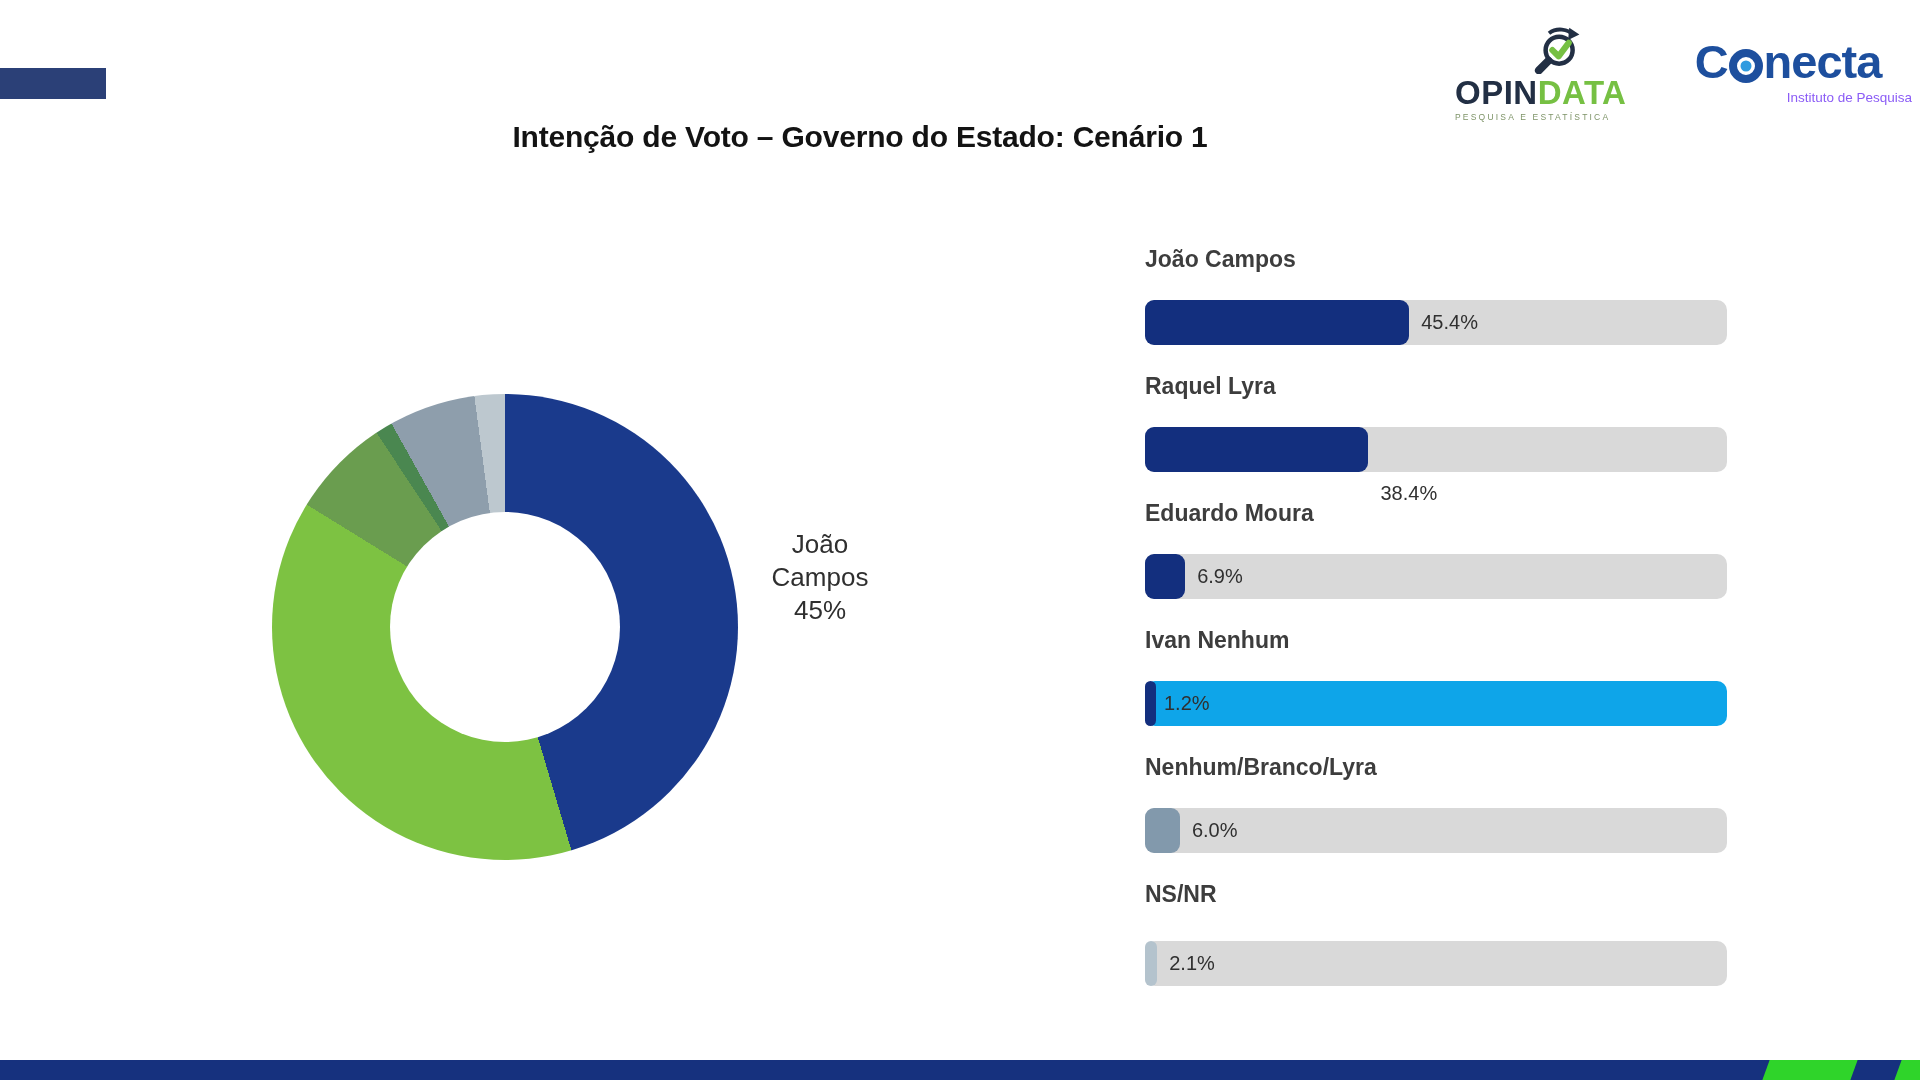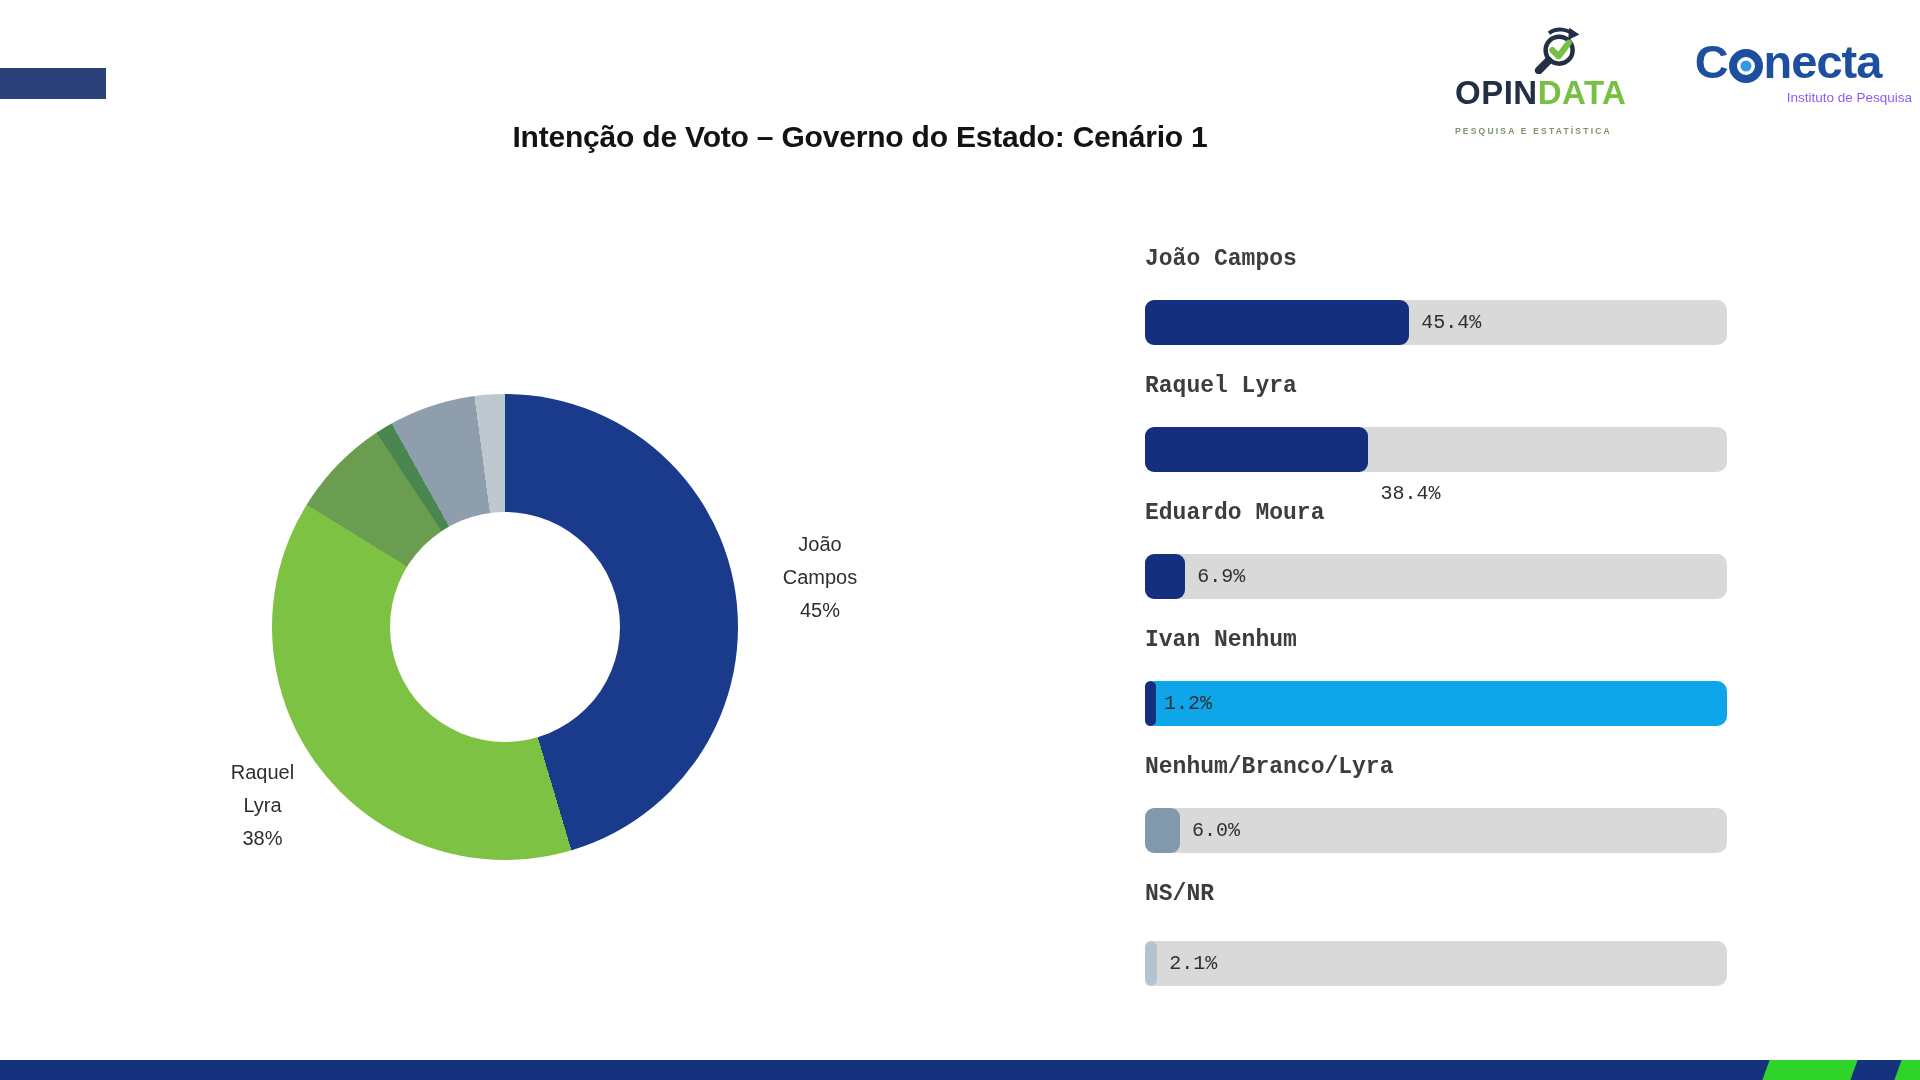--- a/index.html
+++ b/index.html
@@ -23,21 +23,21 @@
   
   .opindata-logo {
     position: absolute; left: 1455px; top: 24px; width: 205px;
     text-align: left; line-height: 1;
   }
   .opindata-icon { display: block; margin: 0 auto 2px auto; }
   .opindata-word { font-size: 33px; font-weight: 800; letter-spacing: 0.5px; }
   .opindata-word .p1 { color: #222F44; }
   .opindata-word .p2 { color: #76C043; }
   .opindata-sub {
-    margin-top: 18px; font-size: 8.5px; font-weight: 700;
+    margin-top: 4px; font-size: 8.5px; font-weight: 400;
     letter-spacing: 2.2px; color: #7E9468;
   }
 
   .conecta-logo { position: absolute; left: 1662px; top: 34px; width: 252px; }
   .conecta-word {
     display: flex; align-items: center; justify-content: center;
     font-size: 47px; font-weight: 700; color: #1D4F9E; letter-spacing: -1px;
   }
   .conecta-o {
     position: relative; display: inline-block;
@@ -64,29 +64,29 @@
   .donut {
     position: absolute; left: 272px; top: 394px;
     width: 466px; height: 466px; border-radius: 50%;
   }
   .donut-hole {
     position: absolute; left: 50%; top: 50%; transform: translate(-50%,-50%);
     width: 230px; height: 230px; border-radius: 50%; background: #ffffff;
   }
   .donut-label {
     position: absolute; text-align: center;
-    font-size: 20px; color: #2f2f2f; line-height: 33px;
+    font-size: 26px; color: #2f2f2f; line-height: 33px;
     white-space: pre-line;
   }
   .donut-label.joao   { left: 725px; top: 528px; width: 190px; }
   .donut-label.raquel { left: 165px; top: 756px; width: 195px; }
 
   
   .bar-chart { position: absolute; left: 1145px; top: 244px; width: 582px; }
-  .bar-row { margin-bottom: 26px; font-family: Liberation Mono, monospace; }
+  .bar-row { margin-bottom: 26px; }
   .bar-label {
     font-size: 23px; font-weight: 700; color: #3d3d3d;
     line-height: 30px; margin-bottom: 26px;
   }
   .bar-track {
     position: relative; width: 100%; height: 45px;
     border-radius: 10px; background: #D9D9D9;
   }
   .bar-fill {
     position: absolute; left: 0; top: 0; height: 45px;
@@ -139,23 +139,20 @@
   </div>
 
   <div class="page-title">Intenção de Voto – Governo do Estado: Cenário 1</div>
 
   <div class="donut" style="background: conic-gradient(rgb(26, 58, 140) 0%, rgb(26, 58, 140) 45.4%, rgb(125, 194, 66) 45.4%, rgb(125, 194, 66) 83.8%, rgb(106, 157, 79) 83.8%, rgb(106, 157, 79) 90.7%, rgb(74, 135, 80) 90.7%, rgb(74, 135, 80) 91.9%, rgb(142, 158, 172) 91.9%, rgb(142, 158, 172) 97.9%, rgb(189, 200, 207) 97.9%, rgb(189, 200, 207) 100%);">
     <div class="donut-hole"></div>
   </div>
   <div class="donut-label joao">João
 Campos
 45%</div>
-  <div class="donut-label raquel">Raquel
-Lyra
-38%</div>
 
   <div class="bar-chart">
   <div class="bar-row">
     <div class="bar-label">João Campos</div>
     <div class="bar-track" style="background: rgb(217, 217, 217);">
       <div class="bar-fill" style="width: 45.4%; background: rgb(19, 47, 126);"></div>
       <div class="bar-value" style="left: calc(45.4% + 12px);">45.4%</div>
     </div>
   </div>
 

